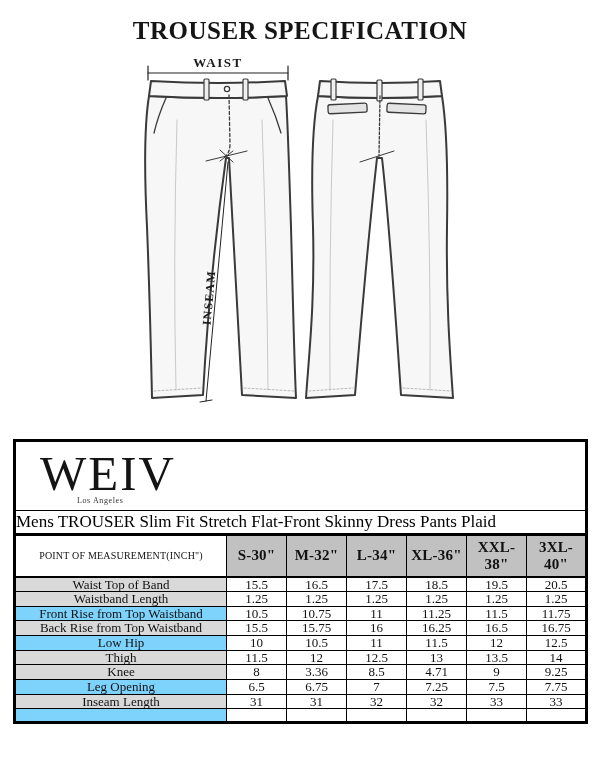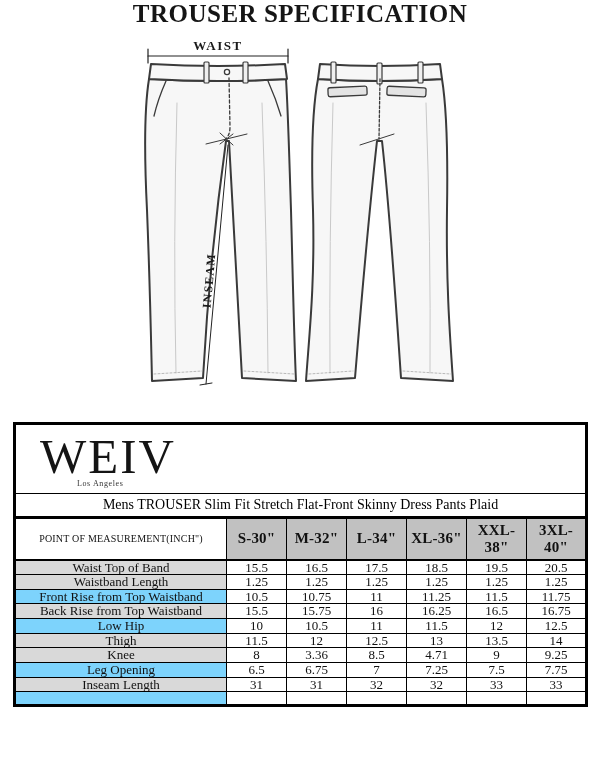--- a/index.html
+++ b/index.html
@@ -2,38 +2,38 @@
 <html style="--header-cell-bg: #c1c1c1; --label-cell-bg: #d9d9d9; --table-border: #000000; --diagram-line: #3a3a3a; --trouser-fill: #f7f7f7;"><head>
 <meta charset="utf-8">
 <style>
   * { margin:0; padding:0; box-sizing:border-box; }
   html,body { background:#ffffff; }
   body {
     width:600px; height:776px; position:relative; overflow:hidden;
     font-family:"Liberation Serif", serif; color:#111;
   }
   .page-title {
-    text-align:center;
+    margin-top:17px; text-align:center;
     font-size:25px; font-weight:bold; letter-spacing:0.5px; color:#151515;
   }
   svg.diagram { display:block; margin:2px auto 0 auto; }
 
   .table-wrap { margin:24px 13px 0 13px; }
   table.spec {
     width:574px; border-collapse:collapse; table-layout:fixed;
     border:3px solid #000;
   }
   table.spec td, table.spec th { border:1px solid #000; overflow:hidden; }
 
   tr.logo-row td { border-bottom:1px solid #000; padding:7px 0 5px 24px; }
   .brand-logo { font-size:49px; line-height:1.0; letter-spacing:2px; color:#141414; }
   .brand-sub { font-size:8px; letter-spacing:0.6px; color:#333; margin:-2px 0 0 37px; }
 
   tr.product-row td {
-    height:24px; text-align:center; font-size:14px; color:#000;
+    height:24px; font-size:17px; color:#000;
     border-bottom:3px solid #000;
   }
 
   tr.header-row th { height:42px; text-align:center; vertical-align:middle; border-bottom:2px solid #000; }
   th.pom { background:#ffffff; font-size:10px; font-weight:normal; letter-spacing:0.2px; }
   th.size-th { background:var(--header-cell-bg,#c1c1c1); font-size:15px; font-weight:bold; letter-spacing:0.2px; }
 
   tr.data-row td { height:14.5px; text-align:center; font-size:13px; line-height:1.05; vertical-align:middle; }
   tr.data-row td.row-label { background:#7dd3fc; }
   tr.data-row td.row-label.shaded { background:var(--label-cell-bg,#d9d9d9);margin-top:20px; }

